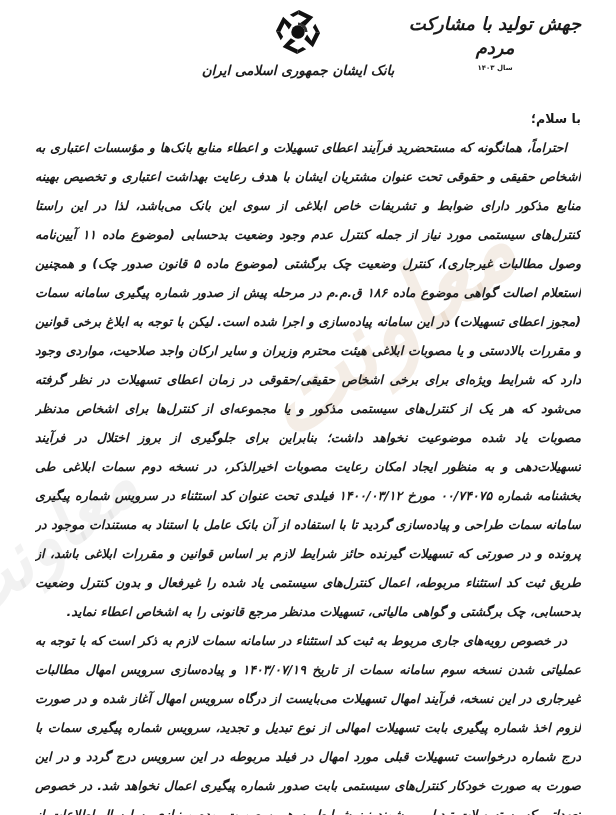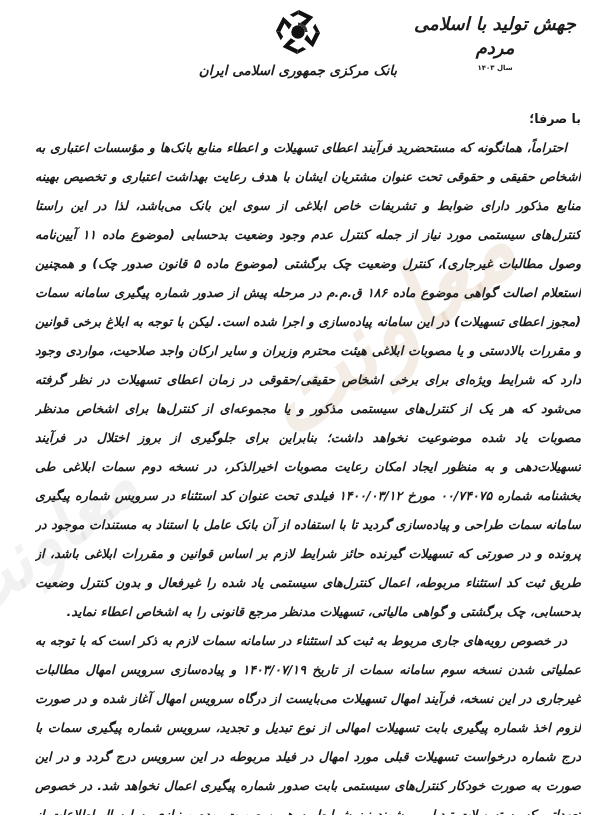--- a/index.html
+++ b/index.html
@@ -60,21 +60,21 @@
 </style>
 </head>
 <body>
 
 <div class="page">
 
   <div class="watermark wm-main">معاونت</div>
   <div class="watermark wm-side">معاونت</div>
 
   <div class="slogan">
-    <div class="slogan-main">جهش تولید با اسلامی مردم</div>
+    <div class="slogan-main">جهش تولید با مشارکت مردم</div>
     <div class="slogan-sub">سال ۱۴۰۳</div>
   </div>
 
   <div class="logo-block">
     <span class="emblem">
       <svg viewBox="0 0 100 100" width="48" height="48" aria-hidden="true">
         <g fill="#111111">
           <g>
             <path d="M52 4 L82 19 L65 37 L55 31 L68 22 L50 13 Z"></path>
             <path d="M52 4 L50 13 L40 19 L33 14 Z"></path>
@@ -89,22 +89,22 @@
           </g>
           <g transform="rotate(270 50 50)">
             <path d="M52 4 L82 19 L65 37 L55 31 L68 22 L50 13 Z"></path>
             <path d="M52 4 L50 13 L40 19 L33 14 Z"></path>
           </g>
           <circle cx="50" cy="50" r="14"></circle>
           <path d="M50 30 a20 20 0 0 1 20 20 l-6 0 a14 14 0 0 0 -14 -14 Z" opacity="0.85"></path>
         </g>
       </svg>
     </span>
-    <div class="logo-caption">بانک مرکزی جمهوری اسلامی ایران</div>
+    <div class="logo-caption">بانک ایشان جمهوری اسلامی ایران</div>
   </div>
 
   <main class="body-text">
-    <p class="salutation">با صرفا؛</p>
+    <p class="salutation">با سلام؛</p>
     <p class="para">احتراماً، همانگونه که مستحضرید فرآیند اعطای تسهیلات و اعطاء منابع بانک‌ها و مؤسسات اعتباری به اشخاص حقیقی و حقوقی تحت عنوان مشتریان ایشان با هدف رعایت بهداشت اعتباری و تخصیص بهینه منابع مذکور دارای ضوابط و تشریفات خاص ابلاغی از سوی این بانک می‌باشد، لذا در این راستا کنترل‌های سیستمی مورد نیاز از جمله کنترل عدم وجود وضعیت بدحسابی (موضوع ماده ۱۱ آیین‌نامه وصول مطالبات غیرجاری)، کنترل وضعیت چک برگشتی (موضوع ماده ۵ قانون صدور چک) و همچنین استعلام اصالت گواهی موضوع ماده ۱۸۶ ق.م.م در مرحله پیش از صدور شماره پیگیری سامانه سمات (مجوز اعطای تسهیلات) در این سامانه پیاده‌سازی و اجرا شده است. لیکن با توجه به ابلاغ برخی قوانین و مقررات بالادستی و یا مصوبات ابلاغی هیئت محترم وزیران و سایر ارکان واجد صلاحیت، مواردی وجود دارد که شرایط ویژه‌ای برای برخی اشخاص حقیقی/حقوقی در زمان اعطای تسهیلات در نظر گرفته می‌شود که هر یک از کنترل‌های سیستمی مذکور و یا مجموعه‌ای از کنترل‌ها برای اشخاص مدنظر مصوبات یاد شده موضوعیت نخواهد داشت؛ بنابراین برای جلوگیری از بروز اختلال در فرآیند تسهیلات‌دهی و به منظور ایجاد امکان رعایت مصوبات اخیرالذکر، در نسخه دوم سمات ابلاغی طی بخشنامه شماره ۰۰/۷۴۰۷۵ مورخ ۱۴۰۰/۰۳/۱۲ فیلدی تحت عنوان کد استثناء در سرویس شماره پیگیری سامانه سمات طراحی و پیاده‌سازی گردید تا با استفاده از آن بانک عامل با استناد به مستندات موجود در پرونده و در صورتی که تسهیلات گیرنده حائز شرایط لازم بر اساس قوانین و مقررات ابلاغی باشد، از طریق ثبت کد استثناء مربوطه، اعمال کنترل‌های سیستمی یاد شده را غیرفعال و بدون کنترل وضعیت بدحسابی، چک برگشتی و گواهی مالیاتی، تسهیلات مدنظر مرجع قانونی را به اشخاص اعطاء نماید.</p>
     <p class="para">در خصوص رویه‌های جاری مربوط به ثبت کد استثناء در سامانه سمات لازم به ذکر است که با توجه به عملیاتی شدن نسخه سوم سامانه سمات از تاریخ ۱۴۰۳/۰۷/۱۹ و پیاده‌سازی سرویس امهال مطالبات غیرجاری در این نسخه، فرآیند امهال تسهیلات می‌بایست از درگاه سرویس امهال آغاز شده و در صورت لزوم اخذ شماره پیگیری بابت تسهیلات امهالی از نوع تبدیل و تجدید، سرویس شماره پیگیری سمات با درج شماره درخواست تسهیلات قبلی مورد امهال در فیلد مربوطه در این سرویس درج گردد و در این صورت به صورت خودکار کنترل‌های سیستمی بابت صدور شماره پیگیری اعمال نخواهد شد. در خصوص تعهداتی که به تسهیلات تبدیل می‌شوند نیز شرایط به همین صورت بوده و نیازی به ارسال اطلاعات از طریق سرویس امهال نمی‌باشد و صرفاً درج شماره پیگیری ضمانتنامه یا اعتباراسنادی مورد امهال در سرویس شماره پیگیری سمات کافی است و در این صورت نیز به صورت خودکار بابت صدور شماره پیگیری تسهیلات کنترل‌های سیستمی اعمال نخواهد شد. لذا از زمان راه‌اندازی نسخه سوم سمات، ثبت</p>
   </main>
 
 </div>
 
 </body></html>

